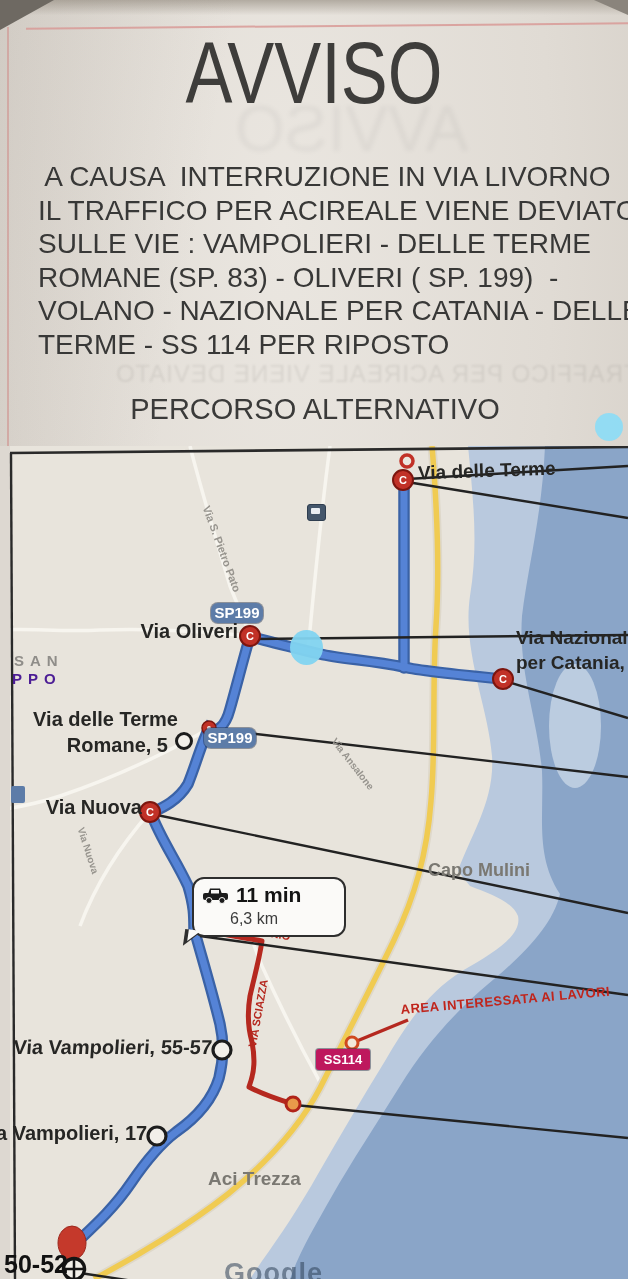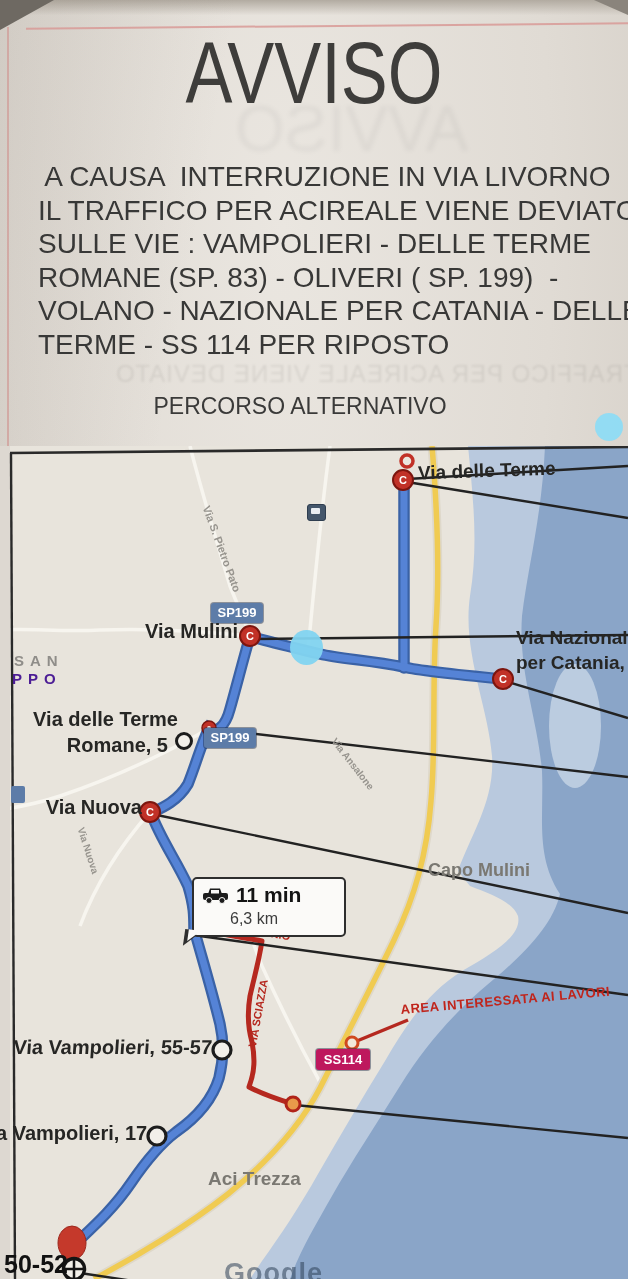--- a/index.html
+++ b/index.html
@@ -15,50 +15,50 @@
     clip-path:polygon(100% 0,100% 100%,0 0);}
   .frame-top{position:absolute;left:26px;top:25px;width:602px;height:2px;background:#d89a96;
     opacity:.85;transform:rotate(-0.5deg);}
   .frame-left{position:absolute;left:7px;top:27px;width:2px;height:420px;background:#d09a96;opacity:.7;}
 
   .title{position:absolute;left:0;top:22px;width:628px;text-align:center;
     font-size:88px;color:#3e3d3b;letter-spacing:0px;transform:scaleX(.80);}
   .bodytext{position:absolute;left:38px;top:160px;color:#383837;font-size:28px;
     line-height:33.5px;}
   .bodytext div{white-space:pre;}
-  .subtitle{position:absolute;left:0;top:393px;width:600px;text-align:center;
-    font-size:23px;color:#3a3a39;}
+  .subtitle{position:absolute;left:15px;top:393px;width:600px;text-align:center;
+    font-size:29px;color:#3a3a39;}
   .ghost{position:absolute;color:#666;transform:scaleX(-1);filter:blur(2px);opacity:.07;
     white-space:pre;pointer-events:none;}
   .ghost2{position:absolute;color:#76736e;transform:scaleX(-1);filter:blur(1.2px);opacity:.14;
     font-size:24px;letter-spacing:1px;white-space:pre;pointer-events:none;}
 
   .map{position:absolute;left:0;top:446px;width:628px;height:833px;overflow:hidden;background:#e7e3db;}
   .map svg{position:absolute;left:0;top:0;}
 
   .lbl{position:absolute;font-weight:bold;color:#262624;white-space:nowrap;}
   .gray{color:#7a7872;}
   .street{position:absolute;color:#97948e;font-size:11px;font-weight:bold;white-space:nowrap;
     transform-origin:0 0;}
   .redtxt{position:absolute;color:#b5281f;font-weight:bold;white-space:nowrap;transform-origin:0 0;}
 
   .badge{position:absolute;color:#fff;font-weight:bold;text-align:center;
     border-radius:3px;box-shadow:0 0 0 1px rgba(30,45,70,.45);}
-  .sp{width:52px;height:20px;line-height:20px;font-size:13px;background:#5d7ca8;}
+  .sp{width:52px;height:20px;line-height:20px;font-size:15px;background:#5d7ca8;border-radius:7px;}
   .ss{width:54px;height:21px;line-height:21px;font-size:13px;background:#be185d;}
   .shield-clip{position:absolute;left:11px;top:340px;width:14px;height:17px;background:#5d7ca8;border-radius:2px;}
 
   .bus{position:absolute;left:307px;top:58px;width:17px;height:15px;background:#44566b;
     border-radius:3px;border:1px solid #2e3d4f;}
   .bus:before{content:"";position:absolute;left:3px;top:3px;width:9px;height:6px;background:#e9edf2;border-radius:1px;}
 
   .dot{position:absolute;border-radius:50%;background:#82d4f0;opacity:.95;}
 
   .bubble{position:absolute;left:192px;top:431px;width:150px;height:56px;background:#fbfaf8;
-    border:2.5px solid #2e2e2e;border-radius:5px;}
+    border:2.5px solid #2e2e2e;border-radius:12px;}
   .bubble .dur{position:absolute;left:42px;top:4px;font-size:21px;font-weight:bold;color:#141414;}
   .bubble .dist{position:absolute;left:36px;top:31px;font-size:16px;color:#3c3c3c;}
   .bubble .car{position:absolute;left:8px;top:8px;}
   .tip-outer{position:absolute;left:184px;top:484px;width:0;height:0;
     border-top:17px solid #2e2e2e;border-right:17px solid transparent;transform:rotate(8deg);}
   .tip-inner{position:absolute;left:188px;top:484px;width:0;height:0;
     border-top:12px solid #fbfaf8;border-right:12px solid transparent;transform:rotate(8deg);}
 
   .wm{position:absolute;left:224px;top:812px;font-size:27px;font-weight:bold;color:#2f4258;
     opacity:.55;letter-spacing:1px;}
@@ -195,21 +195,21 @@
       <path d="M11,7 L15,833" stroke="#2a2a2a" stroke-width="2.4" fill="none"></path>
     </svg>
 
     <div class="badge sp" style="left:211px;top:157px;">SP199</div>
     <div class="badge sp" style="left:204px;top:282px;">SP199</div>
     <div class="badge ss" style="left:316px;top:603px;">SS114</div>
     <div class="shield-clip"></div>
     <div class="bus"></div>
 
     <div class="lbl" style="left:418px;top:14px;font-size:19px;transform:rotate(-2deg);">Via delle Terme</div>
-    <div class="lbl" style="left:118px;top:174px;width:120px;text-align:right;font-size:20px;">Via Mulini</div>
+    <div class="lbl" style="left:118px;top:174px;width:120px;text-align:right;font-size:20px;">Via Oliveri</div>
     <div class="lbl" style="left:516px;top:181px;font-size:19px;">Via Nazionale</div>
     <div class="lbl" style="left:516px;top:206px;font-size:19px;">per Catania, 104</div>
     <div class="lbl" style="left:0px;top:262px;width:178px;text-align:right;font-size:20px;">Via delle Terme</div>
     <div class="lbl" style="left:0px;top:288px;width:168px;text-align:right;font-size:20px;">Romane, 5</div>
     <div class="lbl" style="left:40px;top:350px;width:102px;text-align:right;font-size:20px;">Via Nuova</div>
     <div class="lbl" style="left:10px;top:590px;width:202px;text-align:right;font-size:20px;transform:skewX(-4deg);">Via Vampolieri, 55-57</div>
     <div class="lbl" style="left:-4px;top:676px;font-size:20px;">a Vampolieri, 17</div>
     <div class="lbl" style="left:4px;top:804px;font-size:25px;color:#111;">50-52</div>
 
     <div class="lbl gray" style="left:14px;top:206px;font-size:15px;letter-spacing:6px;color:#8f8d89;">SAN</div>

